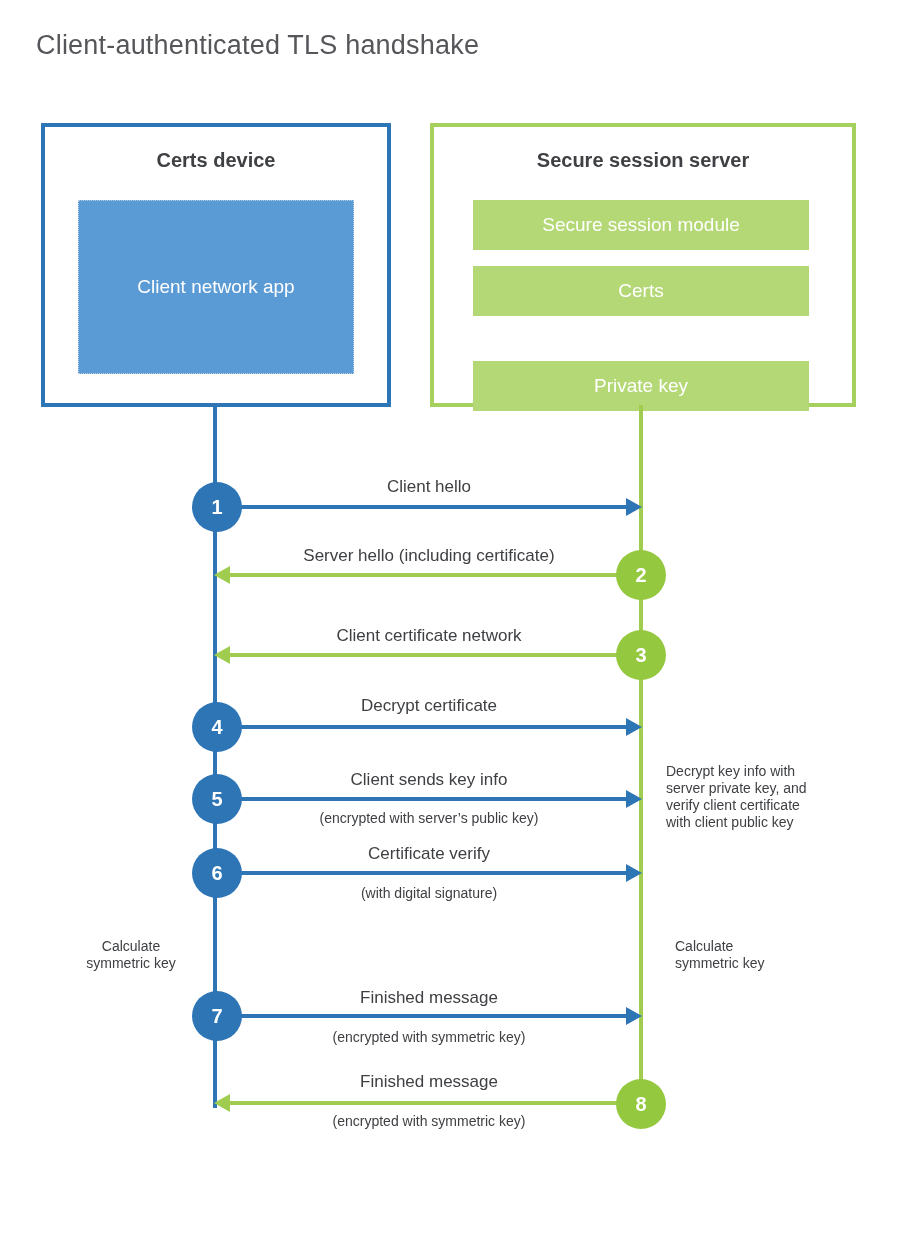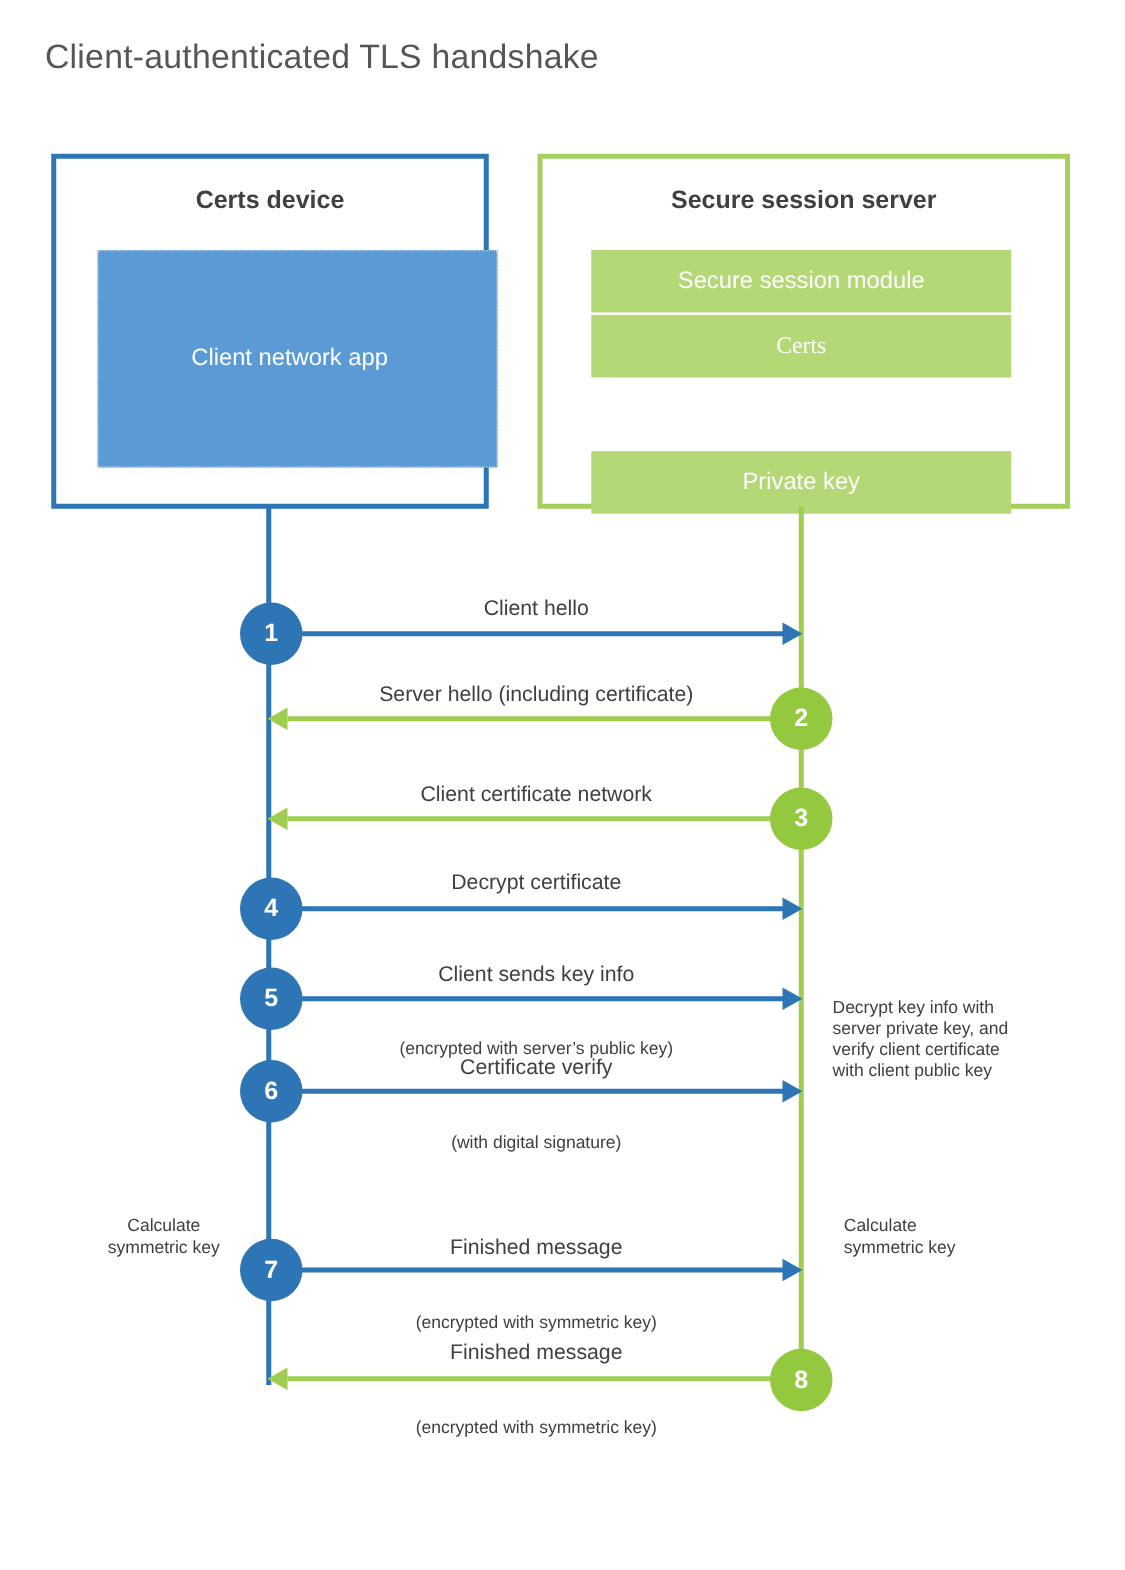--- a/index.html
+++ b/index.html
@@ -36,38 +36,39 @@
   }
   .actor-title {
     top: 149px; text-align: center;
     font-size: 20px; font-weight: bold;
     color: var(--text-dark, #3f4043);
   }
   #client-title { left: 41px; width: 350px; }
   #server-title { left: 430px; width: 426px; }
 
   #client-app {
-    left: 78px; top: 200px; width: 320px; height: 174px;
+    left: 78px; top: 200px; width: 276px; height: 174px;
     background: var(--blue-fill, #5b9bd5);
     border: 1px dotted #b9cfe4;
     display: flex; align-items: center; justify-content: center;
+    text-align: center;
   }
   #client-app .app-label {
     width: 170px;
     color: #ffffff; font-size: 19px; line-height: 28px;
   }
 
   .module-bar {
     left: 473px; width: 336px; height: 50px;
     background: var(--green-fill, #b5d876);
     display: flex; align-items: center; justify-content: center;
     color: #ffffff; font-size: 19px;
   }
   #module-0 { top: 200px; }
-  #module-1 { top: 252px; font-family: Liberation Serif, serif; }
+  #module-1 { top: 266px; }
   #module-2 { top: 322px; margin-top: 39px; }
 
   
   #lifeline-client {
     left: 213px; top: 405px; width: 4px; height: 703px;
     background: var(--blue, #2e75b6);
   }
   #lifeline-server {
     left: 639px; top: 405px; width: 4px; height: 699px;
     background: var(--green-line, #a0cd50);
@@ -118,37 +119,35 @@
   
   .msg-label {
     left: 179px; width: 500px; text-align: center;
     font-size: 17px; line-height: 22px;
     color: var(--text-dark, #3f4043);
   }
   .msg-sublabel {
     left: 179px; width: 500px; text-align: center;
     font-size: 14px; line-height: 18px;
     color: var(--text-dark, #3f4043);
-    margin-top: 20px;
   }
   #label-1 { top: 476px; }
   #label-2 { top: 545px; }
   #label-3 { top: 625px; }
   #label-4 { top: 695px; }
   #label-5 { top: 769px; text-align: center; }  #sublabel-5 { top: 809px; }
   #label-6 { top: 843px; }  #sublabel-6 { top: 884px; }
   #label-7 { top: 987px; }  #sublabel-7 { top: 1028px; }
   #label-8 { top: 1071px; } #sublabel-8 { top: 1112px; }
 
   
   .note {
     font-size: 14px; line-height: 17px;
     color: var(--text-dark, #3f4043);
     white-space: pre-line;
-    margin-top: 34px;
   }
   #note-decrypt { left: 666px; top: 763px; width: 180px; text-align: left; }
   #note-calc-left { left: 68px; top: 938px; width: 126px; text-align: center; }
   #note-calc-right { left: 675px; top: 938px; width: 140px; text-align: left; }
 </style>
 </head>
 <body>
 
 <div id="canvas">
 

